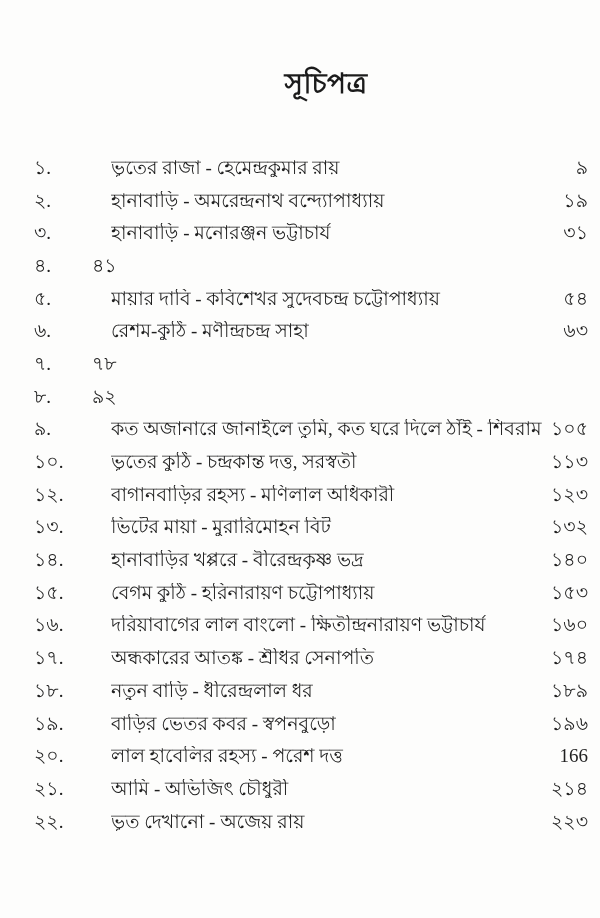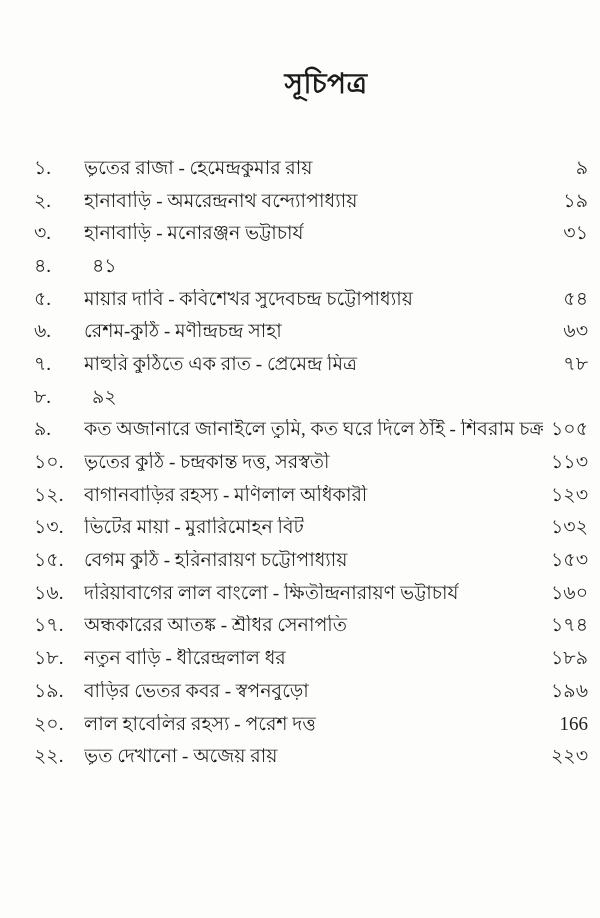--- a/index.html
+++ b/index.html
@@ -45,20 +45,21 @@
     white-space: nowrap;
   }
   .no {
     flex: 0 0 50px;
     text-align: left;
   }
   .t {
     flex: 1 1 auto;
     overflow: hidden;
     text-overflow: clip;
+    margin-left: 27px;
   }
   .pg {
     flex: 0 0 auto;
     text-align: right;
     padding-left: 8px;
   }
 </style>
 </head>
 <body>
 
@@ -95,21 +96,20 @@
   </div>
 
   <div class="row">
     <span class="no">৬.</span>
     <span class="t">রেশম-কুঠি - মণীন্দ্রচন্দ্র সাহা</span>
     <span class="pg">৬৩</span>
   </div>
 
   <div class="row">
     <span class="no">৭.</span>
-    <span class="t">মাহুরি কুঠিতে এক রাত - প্রেমেন্দ্র মিত্র</span>
     <span class="pg">৭৮</span>
   </div>
 
   <div class="row">
     <span class="no">৮.</span>
     <span class="pg">৯২</span>
   </div>
 
   <div class="row">
     <span class="no">৯.</span>
@@ -129,20 +129,25 @@
     <span class="t">বাগানবাড়ির রহস্য - মণিলাল অধিকারী</span>
     <span class="pg">১২৩</span>
   </div>
 
   <div class="row">
     <span class="no">১৩.</span>
     <span class="t">ভিটের মায়া - মুরারিমোহন বিট</span>
     <span class="pg">১৩২</span>
   </div>
 
+  <div class="row">
+    <span class="no">১৪.</span>
+    <span class="t">হানাবাড়ির খপ্পরে - বীরেন্দ্রকৃষ্ণ ভদ্র</span>
+    <span class="pg">১৪০</span>
+  </div>
 
   <div class="row">
     <span class="no">১৫.</span>
     <span class="t">বেগম কুঠি - হরিনারায়ণ চট্টোপাধ্যায়</span>
     <span class="pg">১৫৩</span>
   </div>
 
   <div class="row">
     <span class="no">১৬.</span>
     <span class="t">দরিয়াবাগের লাল বাংলো - ক্ষিতীন্দ্রনারায়ণ ভট্টাচার্য</span>
@@ -166,20 +171,25 @@
     <span class="t">বাড়ির ভেতর কবর - স্বপনবুড়ো</span>
     <span class="pg">১৯৬</span>
   </div>
 
   <div class="row">
     <span class="no">২০.</span>
     <span class="t">লাল হাবেলির রহস্য - পরেশ দত্ত</span>
     <span class="pg">166</span>
   </div>
 
+  <div class="row">
+    <span class="no">২১.</span>
+    <span class="t">আমি - অভিজিৎ চৌধুরী</span>
+    <span class="pg">২১৪</span>
+  </div>
 
   <div class="row">
     <span class="no">২২.</span>
     <span class="t">ভূত দেখানো - অজেয় রায়</span>
     <span class="pg">২২৩</span>
   </div>
 
 </div>
 </div>
 

